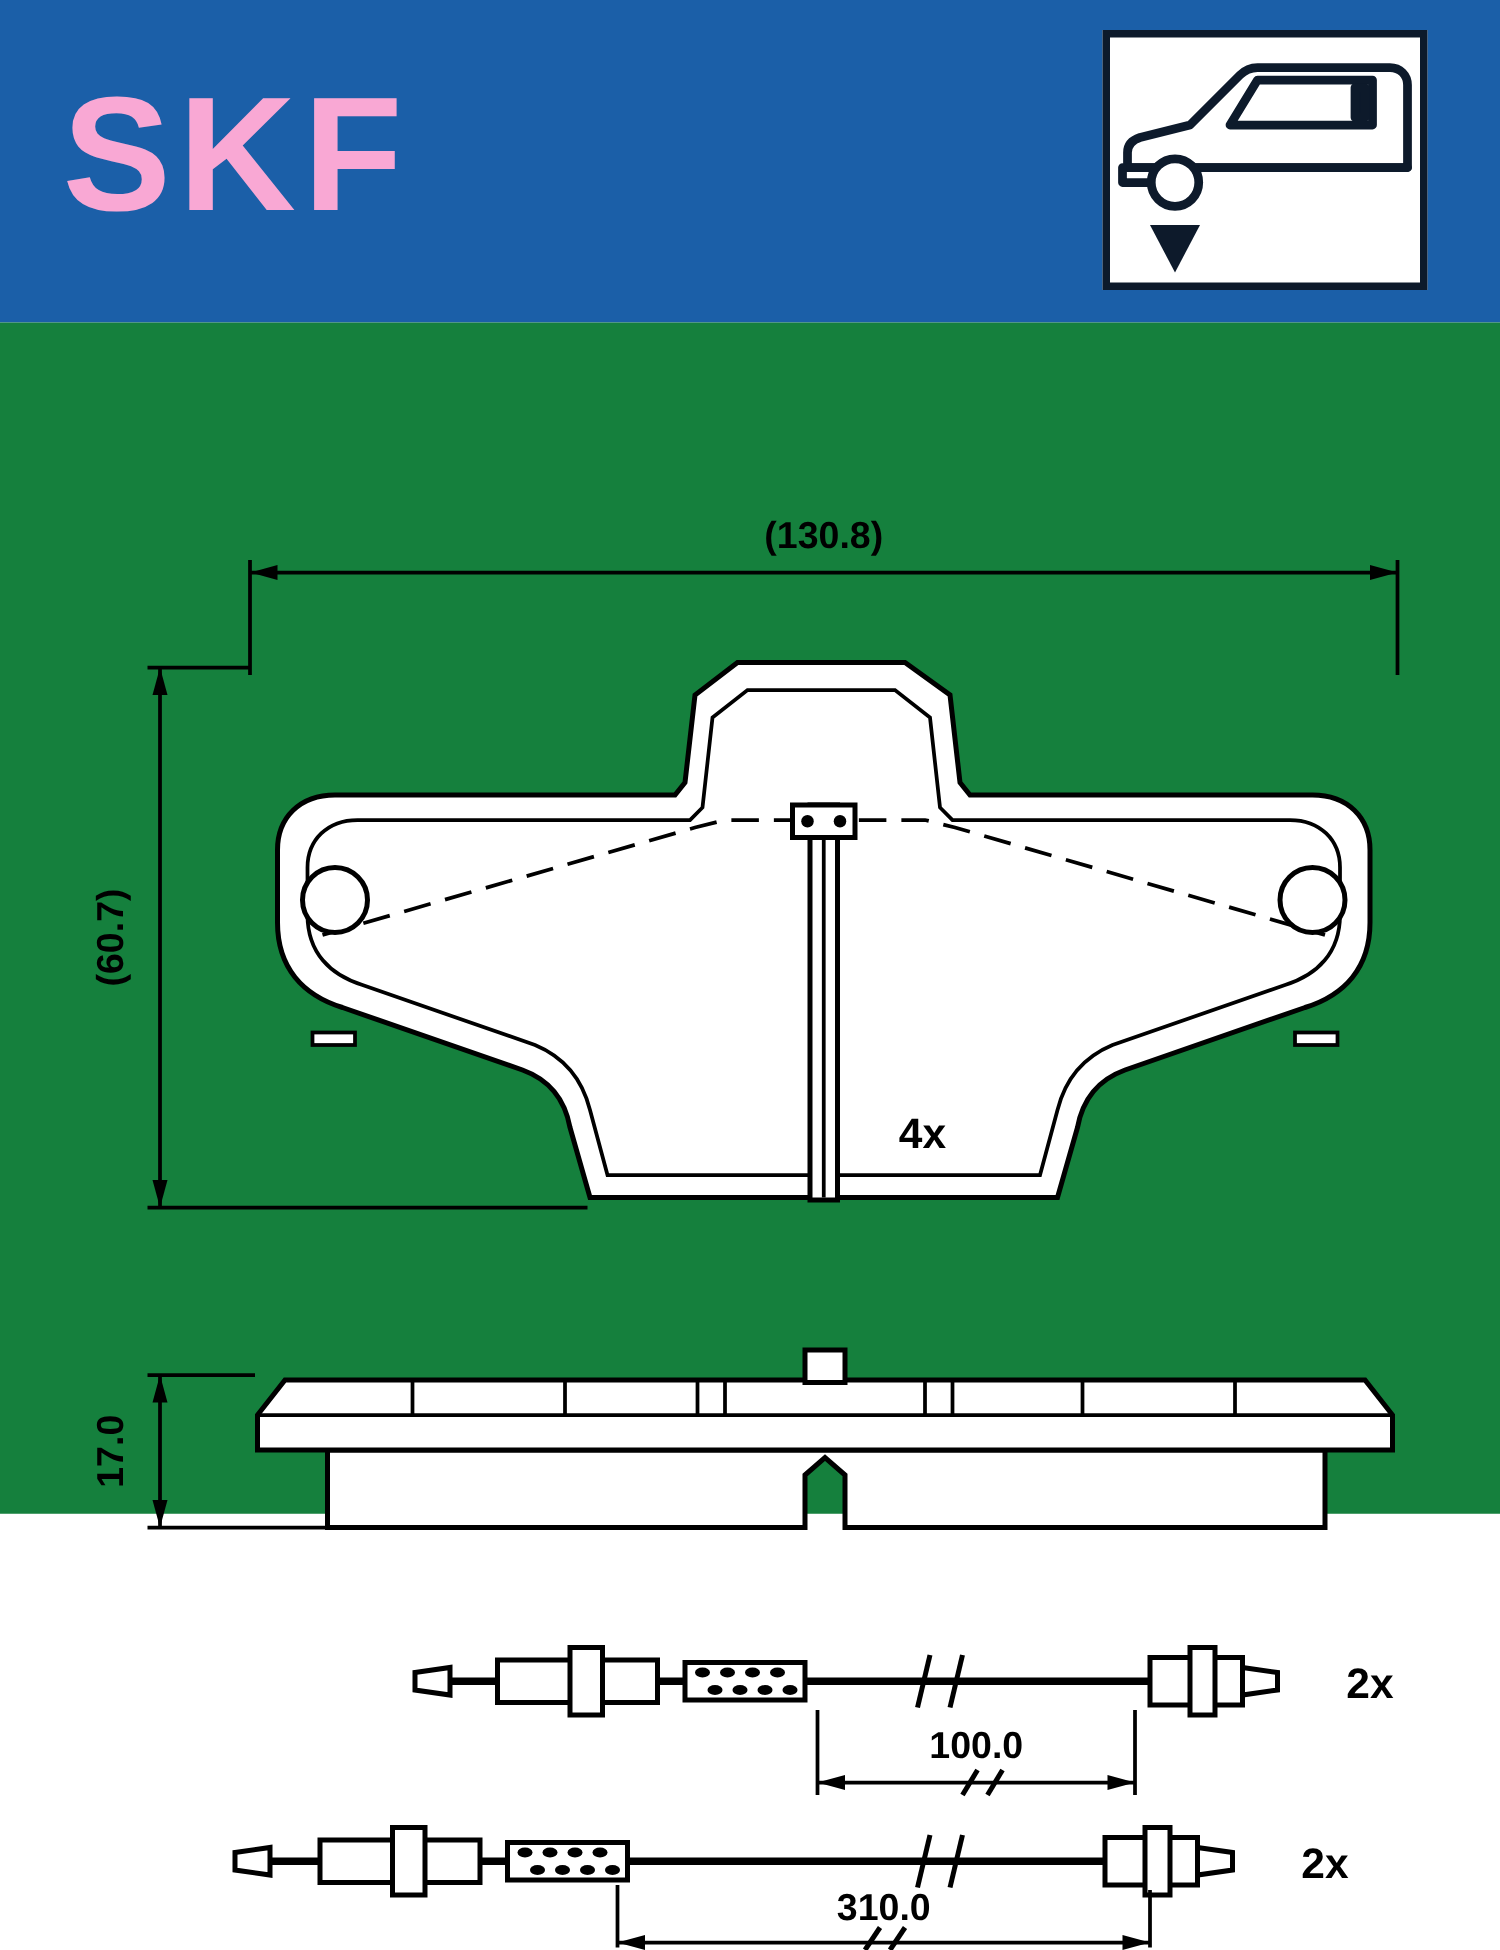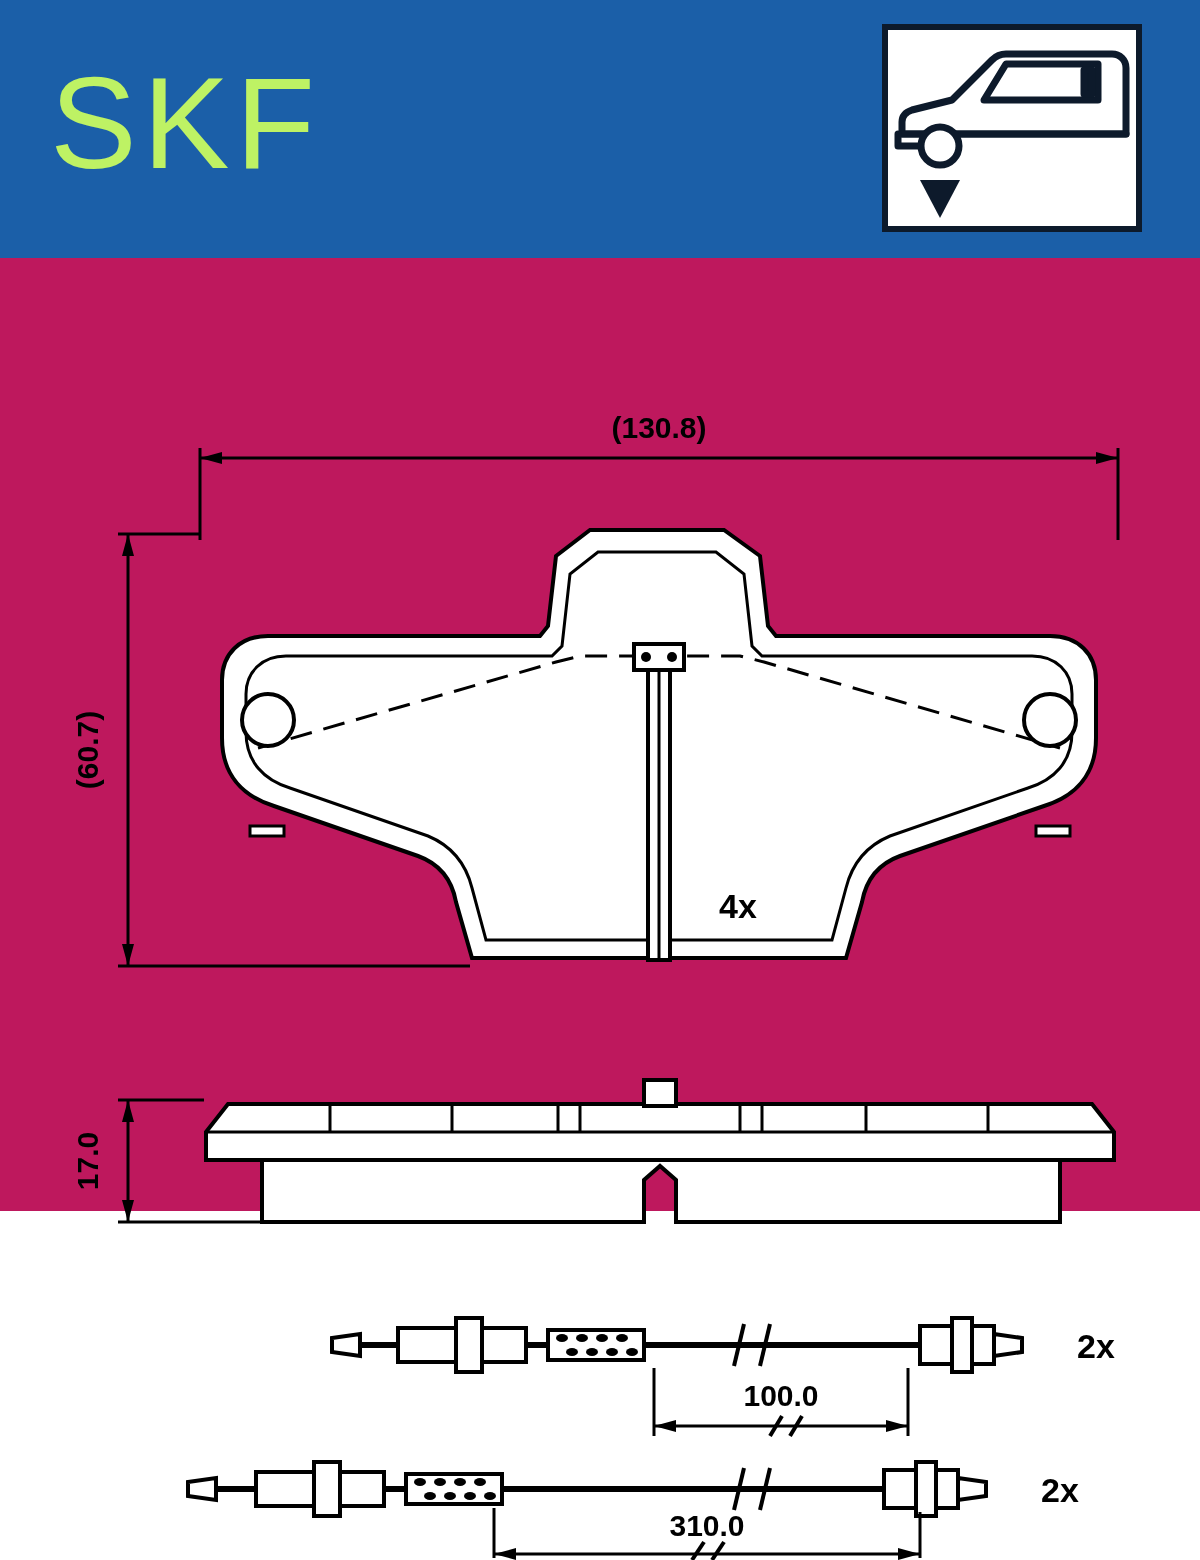--- a/index.html
+++ b/index.html
@@ -22,23 +22,23 @@
     height: 258px;
     background: #1b5fa8;
     box-sizing: border-box;
   }
   .brand-logo {
     position: absolute;
     left: 50px;
     top: 58px;
     font-size: 130px;
     line-height: 130px;
-    font-weight: normal;
+    font-weight: bold;
     letter-spacing: 6px;
-    color: #bef264;
+    color: #f9a8d4;
     font-family: "Liberation Sans", sans-serif;
   }
   .axle-badge {
     position: absolute;
     right: 58px;
     top: 24px;
     width: 260px;
     height: 208px;
     background: #ffffff;
     border: 6px solid #0d1a2b;
@@ -46,21 +46,21 @@
   }
   .axle-badge svg { display: block; }
 
   
   .drawing {
     position: absolute;
     left: 0;
     top: 258px;
     width: 1200px;
     height: 953px;
-    background: #be185d;
+    background: #15803d;
   }
   .drawing svg { display: block; }
 
   .dimtext {
     font-family: "Liberation Sans", sans-serif;
     font-weight: bold;
     fill: #000000;
   }
 </style>
 </head>

